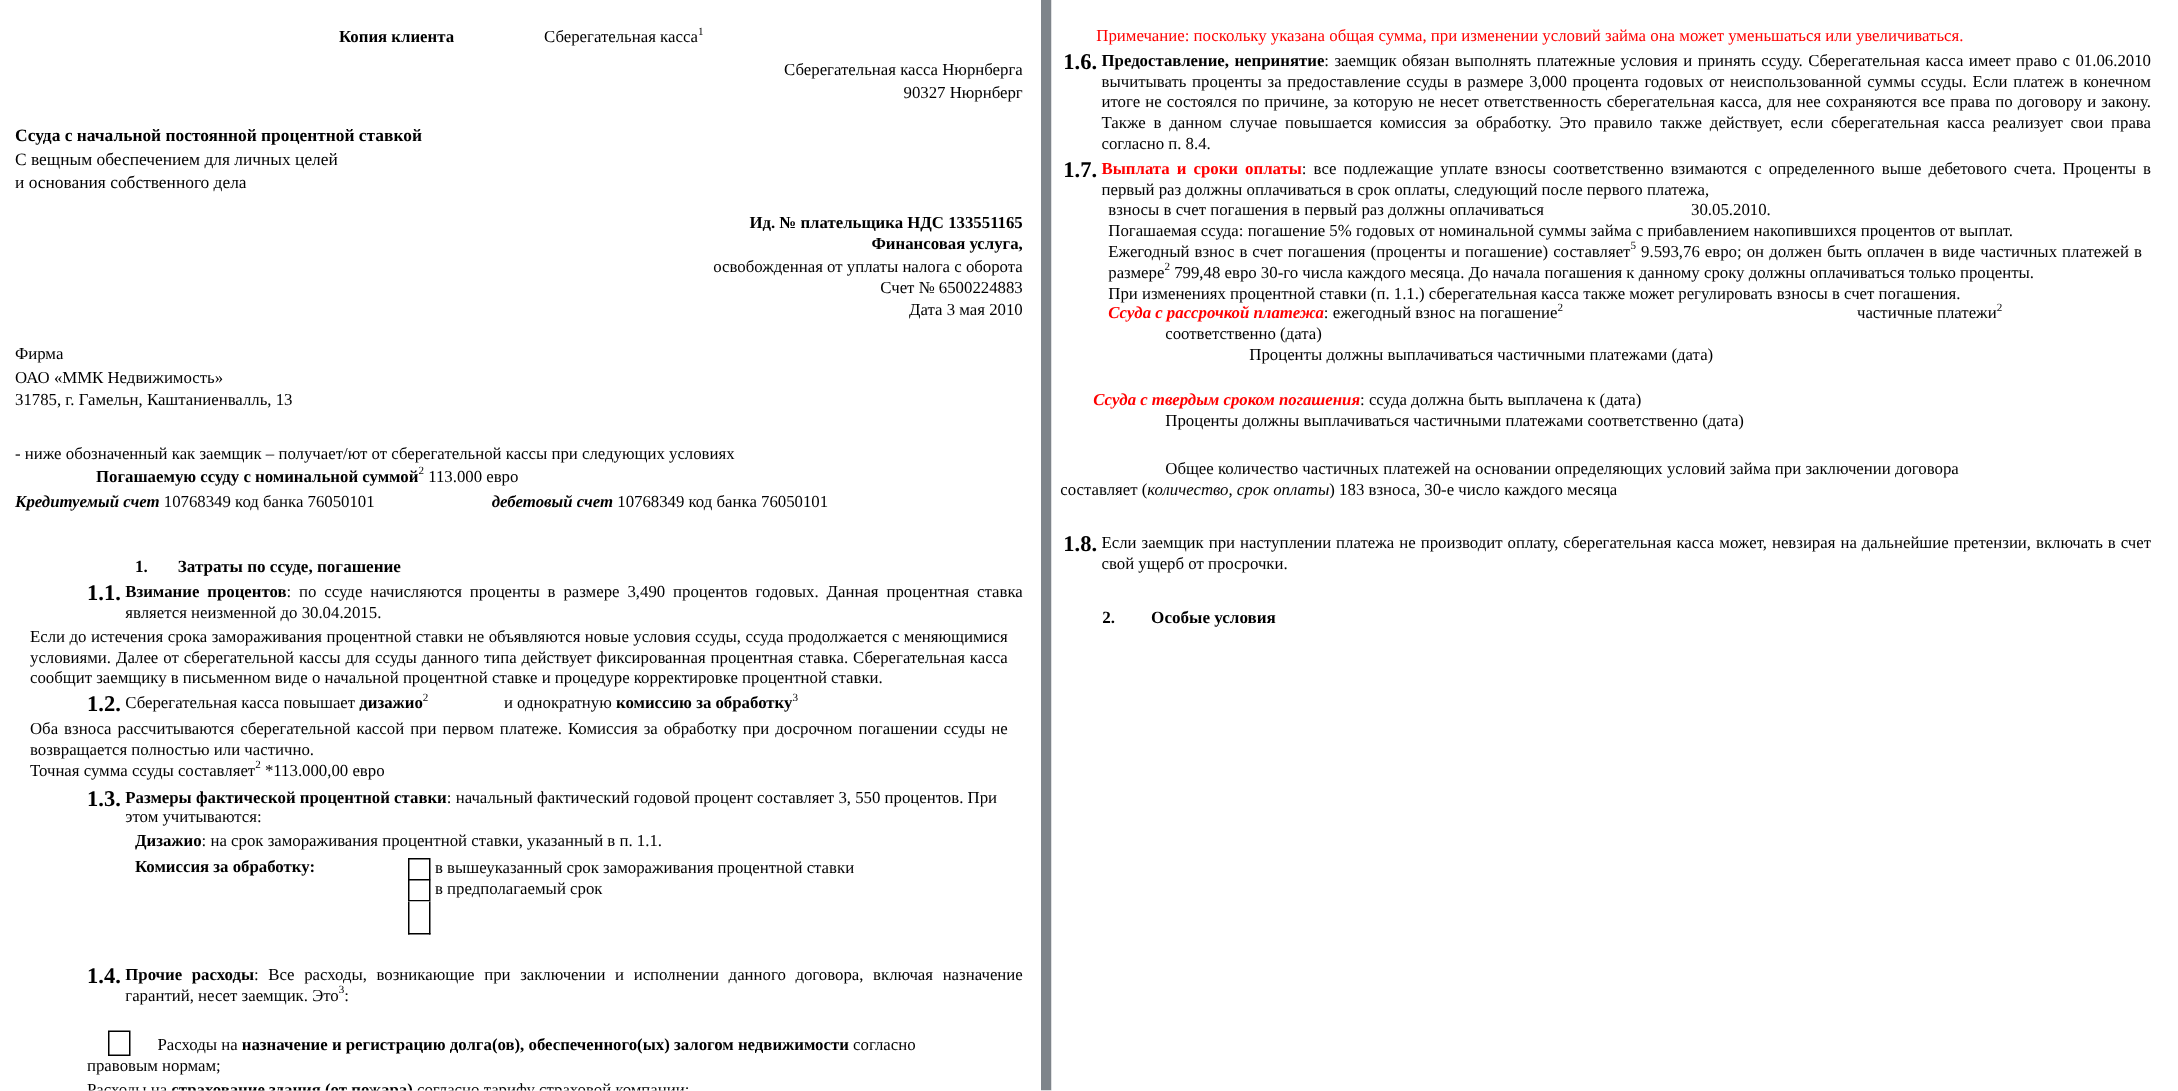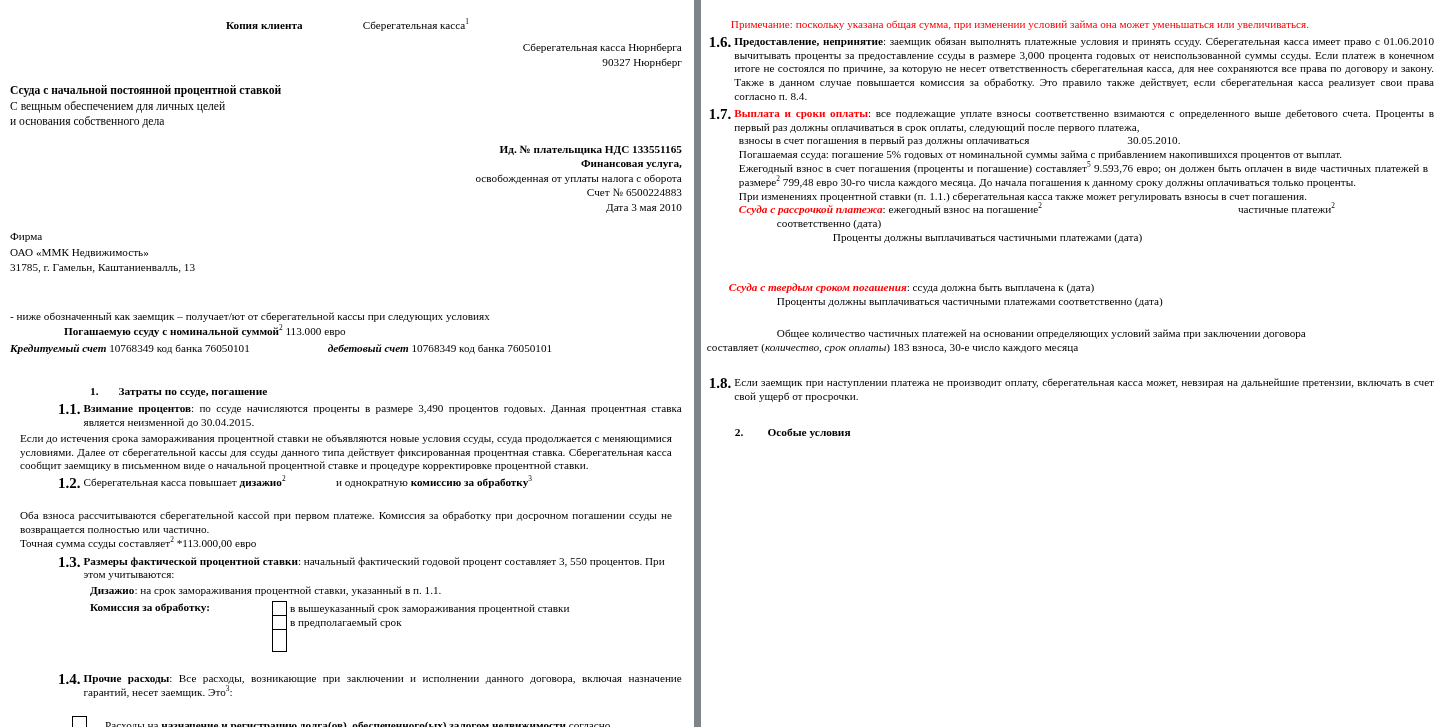--- a/index.html
+++ b/index.html
@@ -157,42 +157,42 @@
       <div>Счет № 6500224883</div>
       <div>Дата 3 мая 2010</div>
     </div>
 
     <div class="firm-block" style="margin-top:15px;">
       <div>Фирма</div>
       <div>ОАО «ММК Недвижимость»</div>
       <div> 31785, г. Гамельн, Каштаниенвалль, 13</div>
     </div>
 
-    <div style="margin-top:34px;">
+    <div style="margin-top:21px;">
       <div class="ln">- ниже обозначенный как заемщик – получает/ют от сберегательной кассы при следующих условиях</div>
       <div class="ln" style="padding-left:54px; margin-top:2px;"><span class="b">Погашаемую ссуду с номинальной суммой</span><sup>2</sup><span> 113.000 евро</span></div>
       <div class="ln" style="margin-top:3px;"><span class="b i">Кредитуемый счет</span><span> 10768349 код банка 76050101</span><span style="display:inline-block;width:78px;"></span><span class="b i">дебетовый счет</span><span> 10768349 код банка 76050101</span></div>
     </div>
 
     <div style="margin-top:26px; padding-left:80px;">
       <span class="b" style="font-size:11.4px;">1.</span>
       <span class="b" style="font-size:11.4px; padding-left:16px;">Затраты по ссуде, погашение</span>
     </div>
 
     <div class="sec" style="margin-top:3px; padding-left:48px;">
       <span class="sec-num">1.1.</span>
       <span class="sec-body just"><span class="b">Взимание процентов</span><span>: по ссуде начисляются проценты в размере 3,490 процентов годовых. Данная процентная ставка является неизменной до 30.04.2015.</span></span>
     </div>
     <div class="cont just" style="margin-top:2px; padding-left:10px; padding-right:10px;">Если до истечения срока замораживания процентной ставки не объявляются новые условия ссуды, ссуда продолжается с меняющимися условиями.  Далее от сберегательной кассы для ссуды данного типа действует фиксированная процентная ставка. Сберегательная касса сообщит заемщику в письменном виде о начальной процентной ставке и процедуре корректировке процентной ставки.</div>
 
     <div class="sec" style="margin-top:3px; padding-left:48px;">
       <span class="sec-num">1.2.</span>
       <span class="sec-body"><span>Сберегательная касса  повышает </span><span class="b">дизажио</span><sup>2</sup><span style="white-space:pre">                  и однократную </span><span class="b">комиссию за обработку</span><sup>3</sup></span>
     </div>
-    <div class="cont just" style="margin-top:18px; padding-left:10px; padding-right:10px;">Оба взноса рассчитываются сберегательной кассой при первом платеже. Комиссия за обработку при досрочном погашении ссуды не возвращается полностью или частично.</div>
+    <div class="cont just" style="margin-top:2px; padding-left:10px; padding-right:10px;">Оба взноса рассчитываются сберегательной кассой при первом платеже. Комиссия за обработку при досрочном погашении ссуды не возвращается полностью или частично.</div>
     <div class="cont" style="padding-left:10px;"><span>Точная сумма ссуды составляет</span><sup>2</sup><span> *113.000,00 евро</span></div>
 
     <div class="sec" style="margin-top:4px; padding-left:48px;">
       <span class="sec-num">1.3.</span>
       <span class="sec-body"><span class="b">Размеры фактической процентной ставки</span><span>: начальный фактический годовой процент составляет 3, 550 процентов. При этом учитываются:</span></span>
     </div>
     <div class="cont" style="margin-top:2px; padding-left:80px;"><span class="b">Дизажио</span><span>: на срок замораживания процентной ставки, указанный в п. 1.1.</span></div>
 
     <div class="cbox-row" style="margin-top:3px; padding-left:80px;">
       <span class="b" style="font-size:11.2px; line-height:13.8px; flex:0 0 auto;"><span>Комиссия за обработку</span><span>:</span></span>
@@ -242,21 +242,21 @@
     </div>
     <div class="cont" style="padding-left:38px;"><span>взносы в счет погашения в первый раз должны оплачиваться</span><span style="display:inline-block;width:98px;"></span><span>30.05.2010.</span></div>
     <div class="cont just" style="padding-left:38px; padding-right:6px;">Погашаемая ссуда: погашение 5% годовых от номинальной суммы займа с прибавлением накопившихся процентов от выплат.</div>
     <div class="cont just" style="padding-left:38px; padding-right:6px;"><span>Ежегодный взнос в счет погашения (проценты и погашение) составляет</span><sup>5</sup><span> 9.593,76 евро; он должен быть оплачен в виде частичных платежей в размере</span><sup>2</sup><span> 799,48 евро 30-го числа каждого месяца. До начала погашения к данному сроку должны оплачиваться только проценты.</span></div>
     <div class="cont just" style="padding-left:38px; padding-right:6px;">При изменениях процентной ставки (п. 1.1.) сберегательная касса также может регулировать взносы в счет погашения.</div>
 
     <div class="cont" style="padding-left:38px;"><span class="b i red">Ссуда с рассрочкой платежа</span><span>: ежегодный взнос на погашение</span><sup>2</sup><span style="display:inline-block;width:196px;"></span><span>частичные платежи</span><sup>2</sup></div>
     <div class="cont" style="padding-left:76px;">соответственно (дата)</div>
     <div class="cont" style="padding-left:132px;">Проценты должны выплачиваться частичными платежами (дата)</div>
 
-    <div class="cont" style="margin-top:36px; padding-left:28px;"><span class="b i red">Ссуда с твердым сроком погашения</span><span>: ссуда должна быть выплачена к (дата)</span></div>
+    <div class="cont" style="margin-top:16px; padding-left:28px;"><span class="b i red">Ссуда с твердым сроком погашения</span><span>: ссуда должна быть выплачена к (дата)</span></div>
     <div class="cont" style="padding-left:76px;">Проценты должны выплачиваться частичными платежами соответственно (дата)</div>
 
     <div class="cont" style="margin-top:19px; padding-left:76px;">Общее количество частичных платежей на основании определяющих условий займа при заключении договора</div>
     <div class="cont" style="padding-left:6px;"><span>составляет (</span><span class="i">количество, срок оплаты</span><span>) 183 взноса, 30-е число каждого месяца</span></div>
 
     <div class="sec" style="margin-top:21px; padding-left:8px;">
       <span class="sec-num">1.8.</span>
       <span class="sec-body just">Если заемщик при наступлении платежа не производит оплату, сберегательная касса может, невзирая на дальнейшие претензии, включать в счет свой ущерб от просрочки.</span>
     </div>
 

